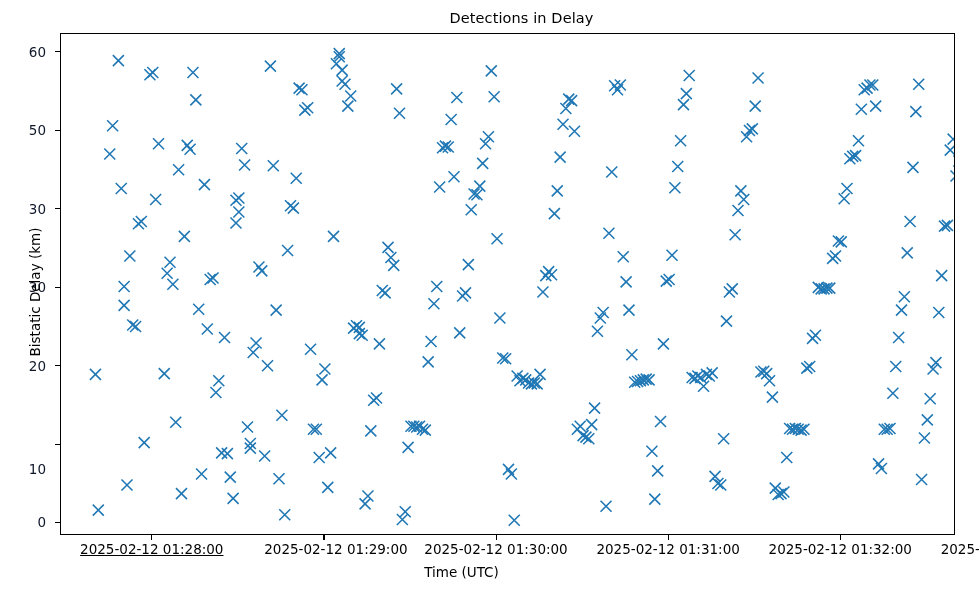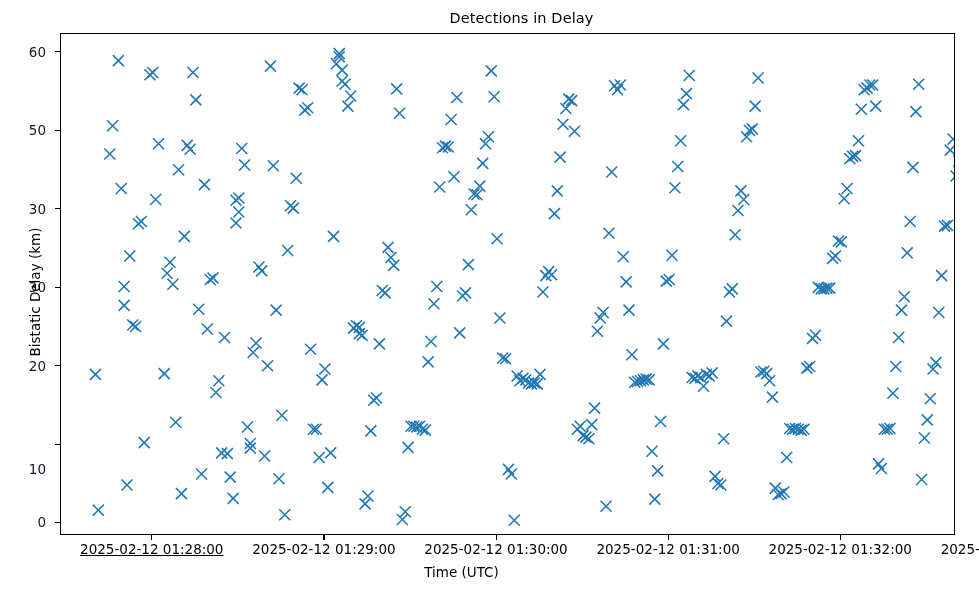--- a/index.html
+++ b/index.html
@@ -514,21 +514,21 @@
       <div class="tick-label-y" style="top: 208.7px;">30</div>
       <div class="tick-mark-y" style="top: 129.762px;"></div>
       <div class="tick-label-y" style="top: 130.262px;">50</div>
       <div class="tick-mark-y" style="top: 51.325px;"></div>
       <div class="tick-label-y" style="top: 51.825px;">60</div>
     </div>
   <div id="x-ticks">
       <div class="tick-mark-x" style="left: 151.295px;"></div>
       <div class="tick-label-x" style="left: 151.795px; text-decoration: underline;">2025-02-12 01:28:00</div>
       <div class="tick-mark-x" style="left: 323.41px;"></div>
-      <div class="tick-label-x" style="left: 323.91px;">2025-02-12 01:29:00</div>
+      <div class="tick-label-x" style="left: 323.91px; padding-left: 24px;">2025-02-12 01:29:00</div>
       <div class="tick-mark-x" style="left: 495.526px;"></div>
       <div class="tick-label-x" style="left: 496.026px;">2025-02-12 01:30:00</div>
       <div class="tick-mark-x" style="left: 667.641px;"></div>
       <div class="tick-label-x" style="left: 668.141px;">2025-02-12 01:31:00</div>
       <div class="tick-mark-x" style="left: 839.756px;"></div>
       <div class="tick-label-x" style="left: 840.256px;">2025-02-12 01:32:00</div>
       <div class="tick-label-x" style="left: 1012.37px;">2025-02-12 01:33:00</div>
     </div>
 
   <div id="ylabel">Bistatic Delay (km)</div>

